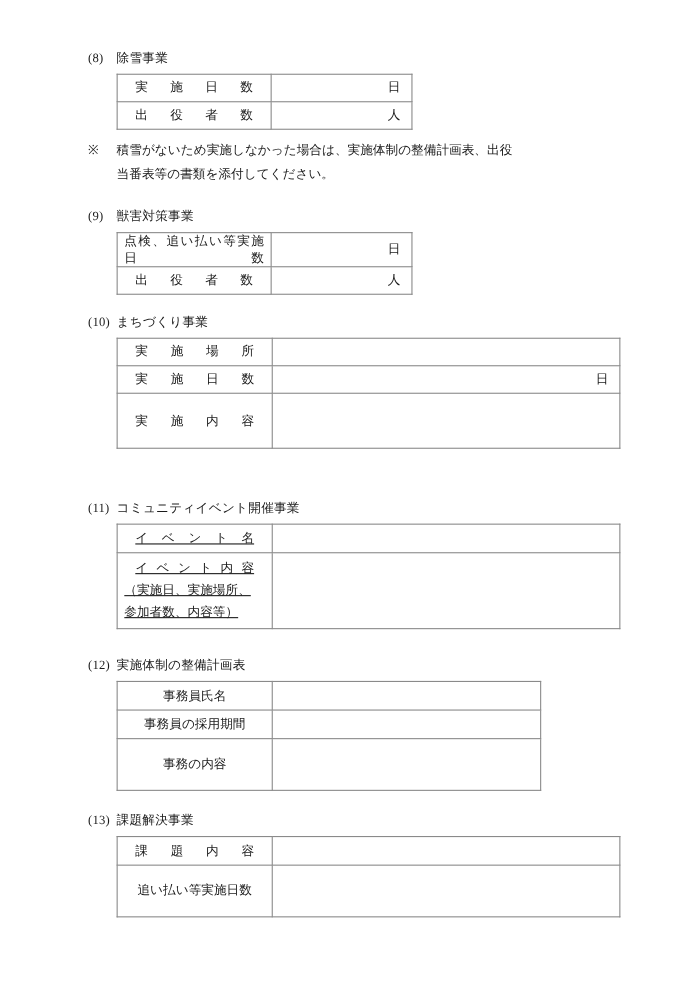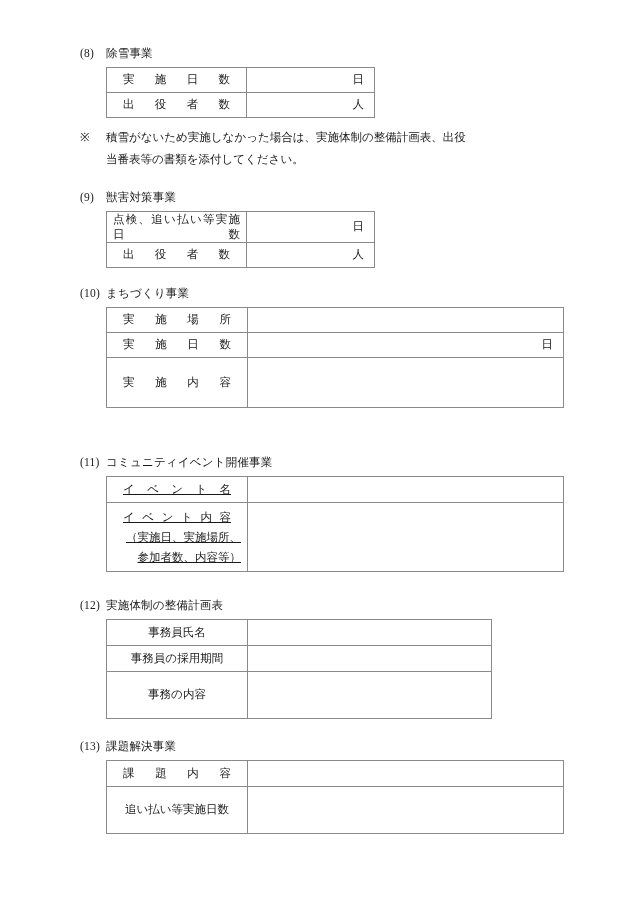--- a/index.html
+++ b/index.html
@@ -86,21 +86,21 @@
   }
   .multi .l1 {
     display: block;
     text-align: justify;
     text-align-last: justify;
     text-justify: inter-character;
     padding: 0 10px;
   }
   .multi .l2, .multi .l3 {
     display: block;
-    text-align: right;
+    text-align: left;
   }
   td.val {
     text-align: right;
   }
   .unit {
     display: inline-block;
     padding-right: 10px;
   }
   .note {
     position: absolute;

